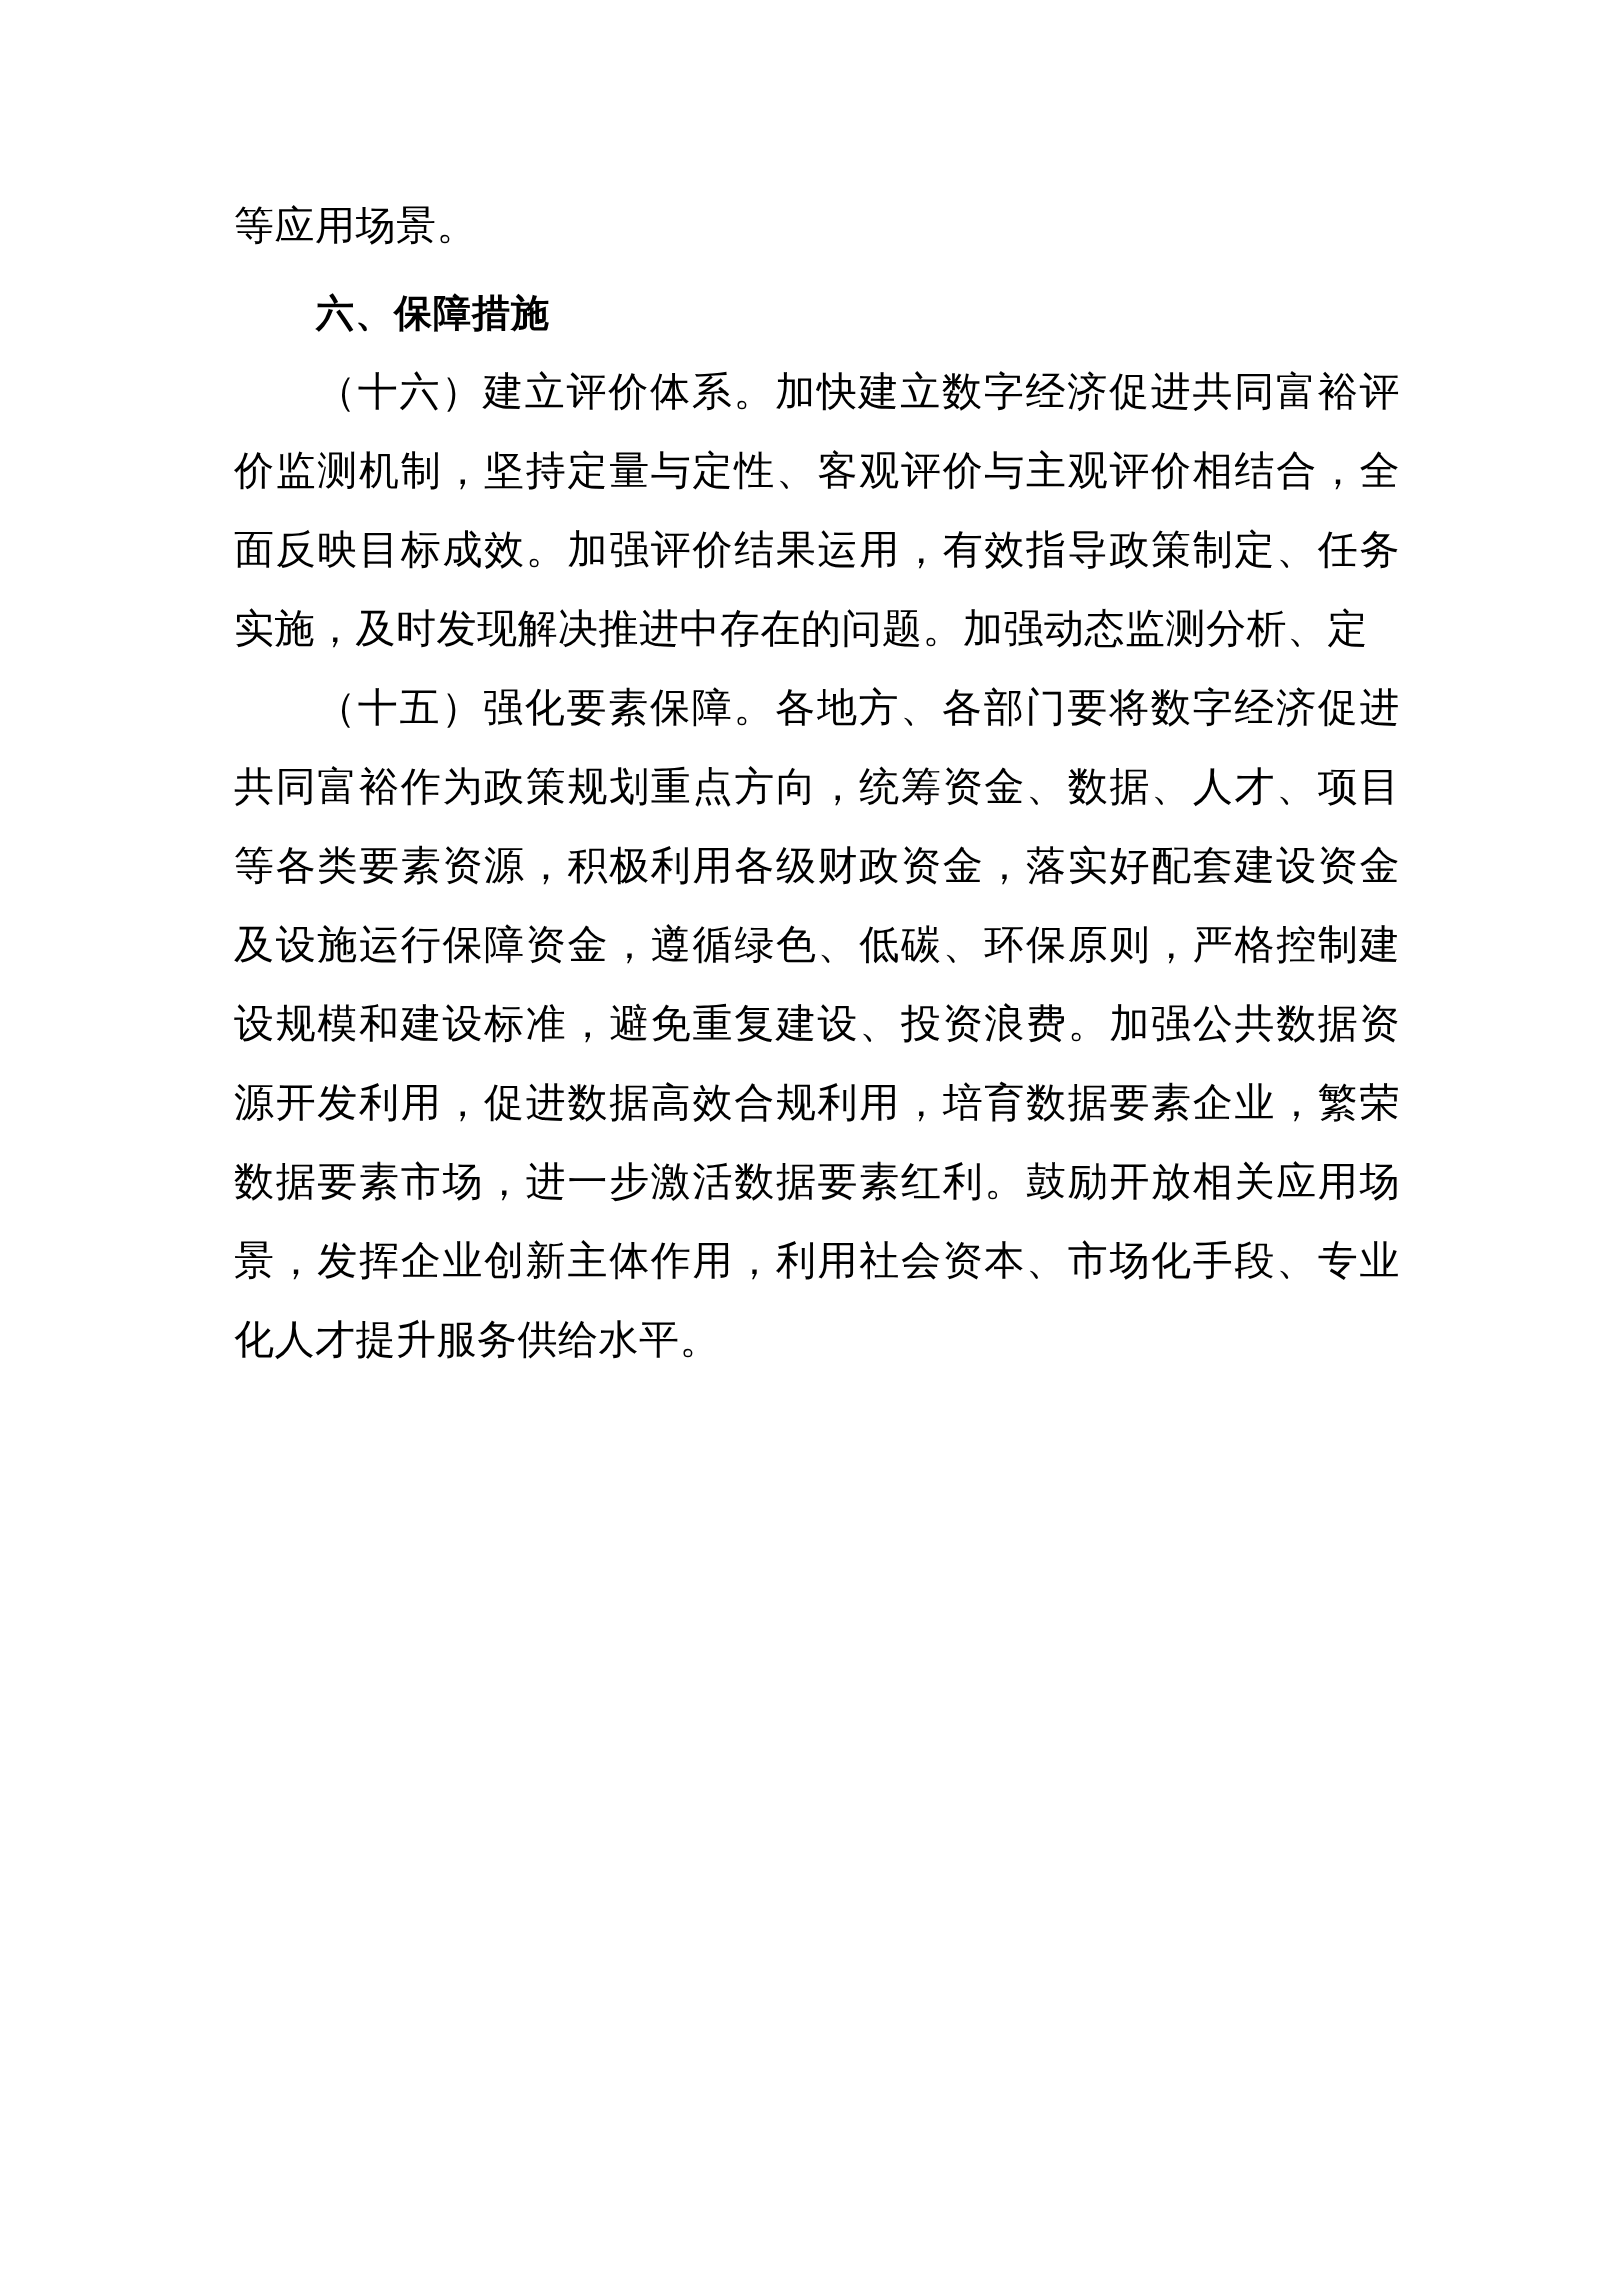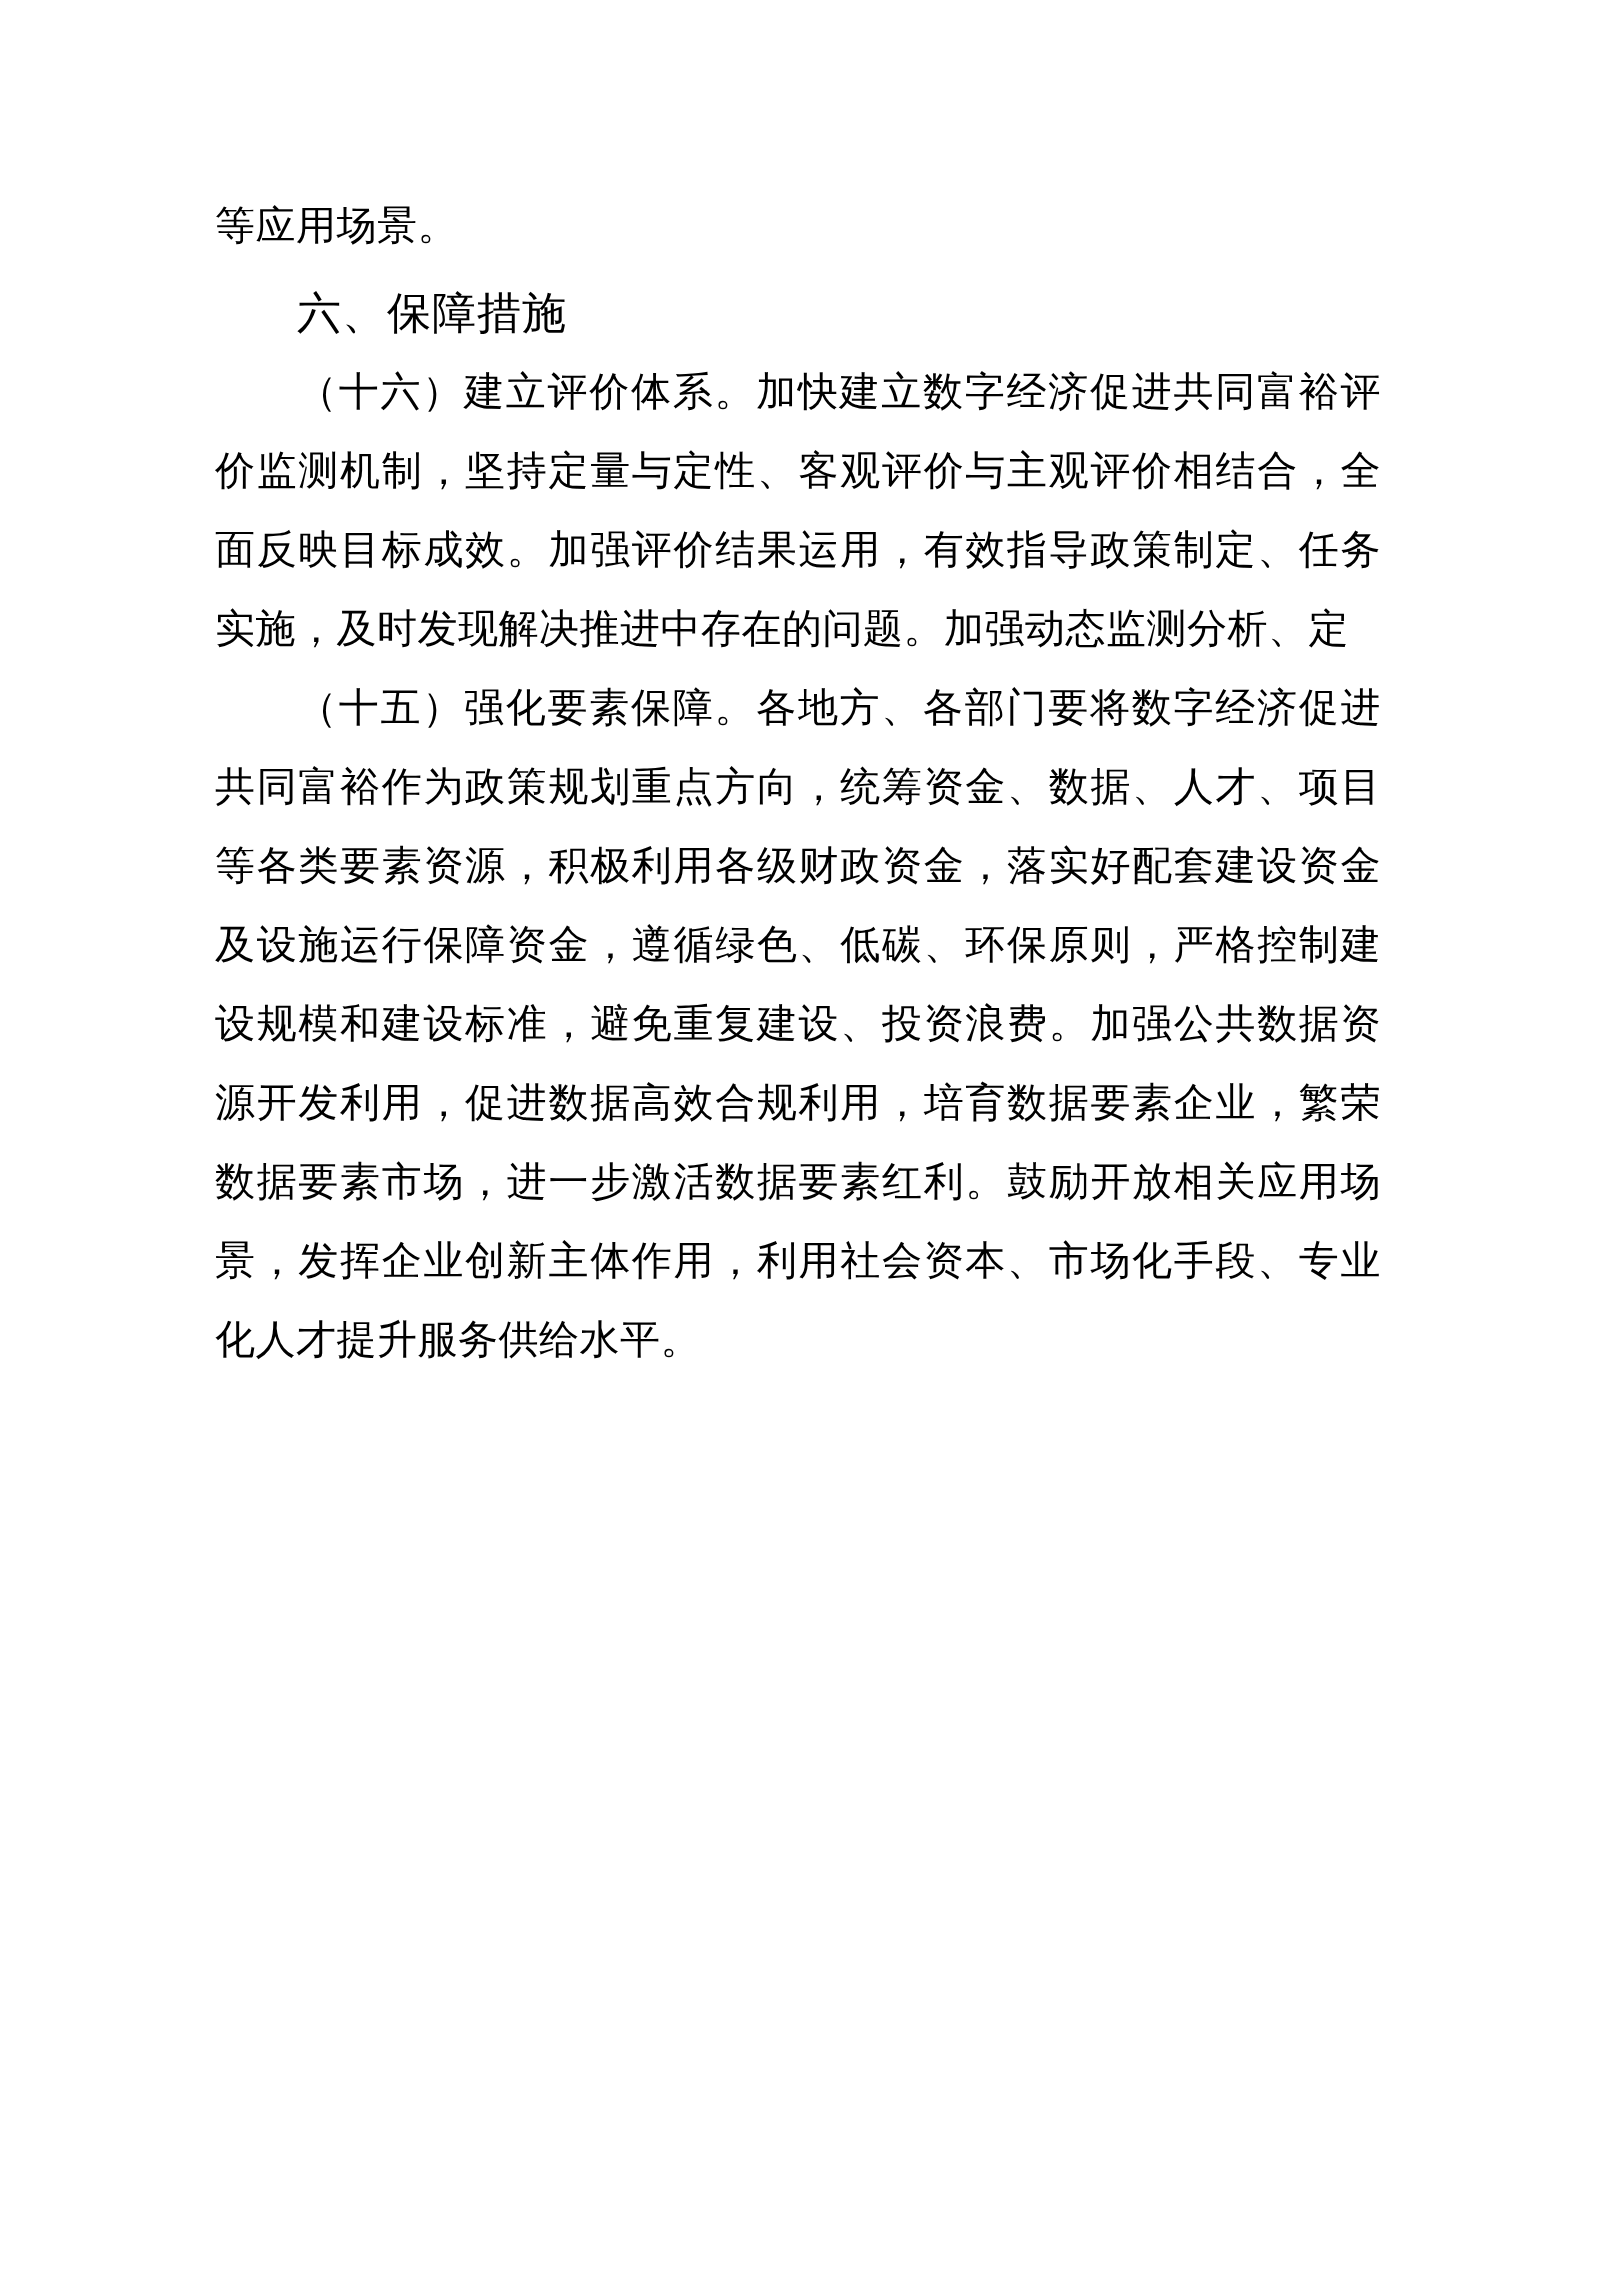--- a/index.html
+++ b/index.html
@@ -14,41 +14,41 @@
   .page {
     position: relative;
     width: 1621px;
     height: 2293px;
     background: #ffffff;
     box-sizing: border-box;
     overflow: hidden;
   }
   .content {
     position: absolute;
-    left: 215px;
+    left: 234px;
     top: 186px;
     width: 1166px;
   }
   .para {
     font-size: 40px;
     line-height: 79px;
     letter-spacing: 0.5px;
     text-align: justify;
     text-justify: inter-ideograph;
     margin: 0;
     text-indent: 0;
     word-break: break-all;
   }
   .para.indent {
     text-indent: 82px;
   }
   .heading {
-    font-size: 44px;
+    font-size: 38px;
     line-height: 79px;
-    font-weight: normal;
+    font-weight: bold;
     text-indent: 82px;
     margin: 0;
     letter-spacing: 1px;
   }
   .gap-small {
     height: 7.8px;
   }
 </style>
 </head>
 <body>

